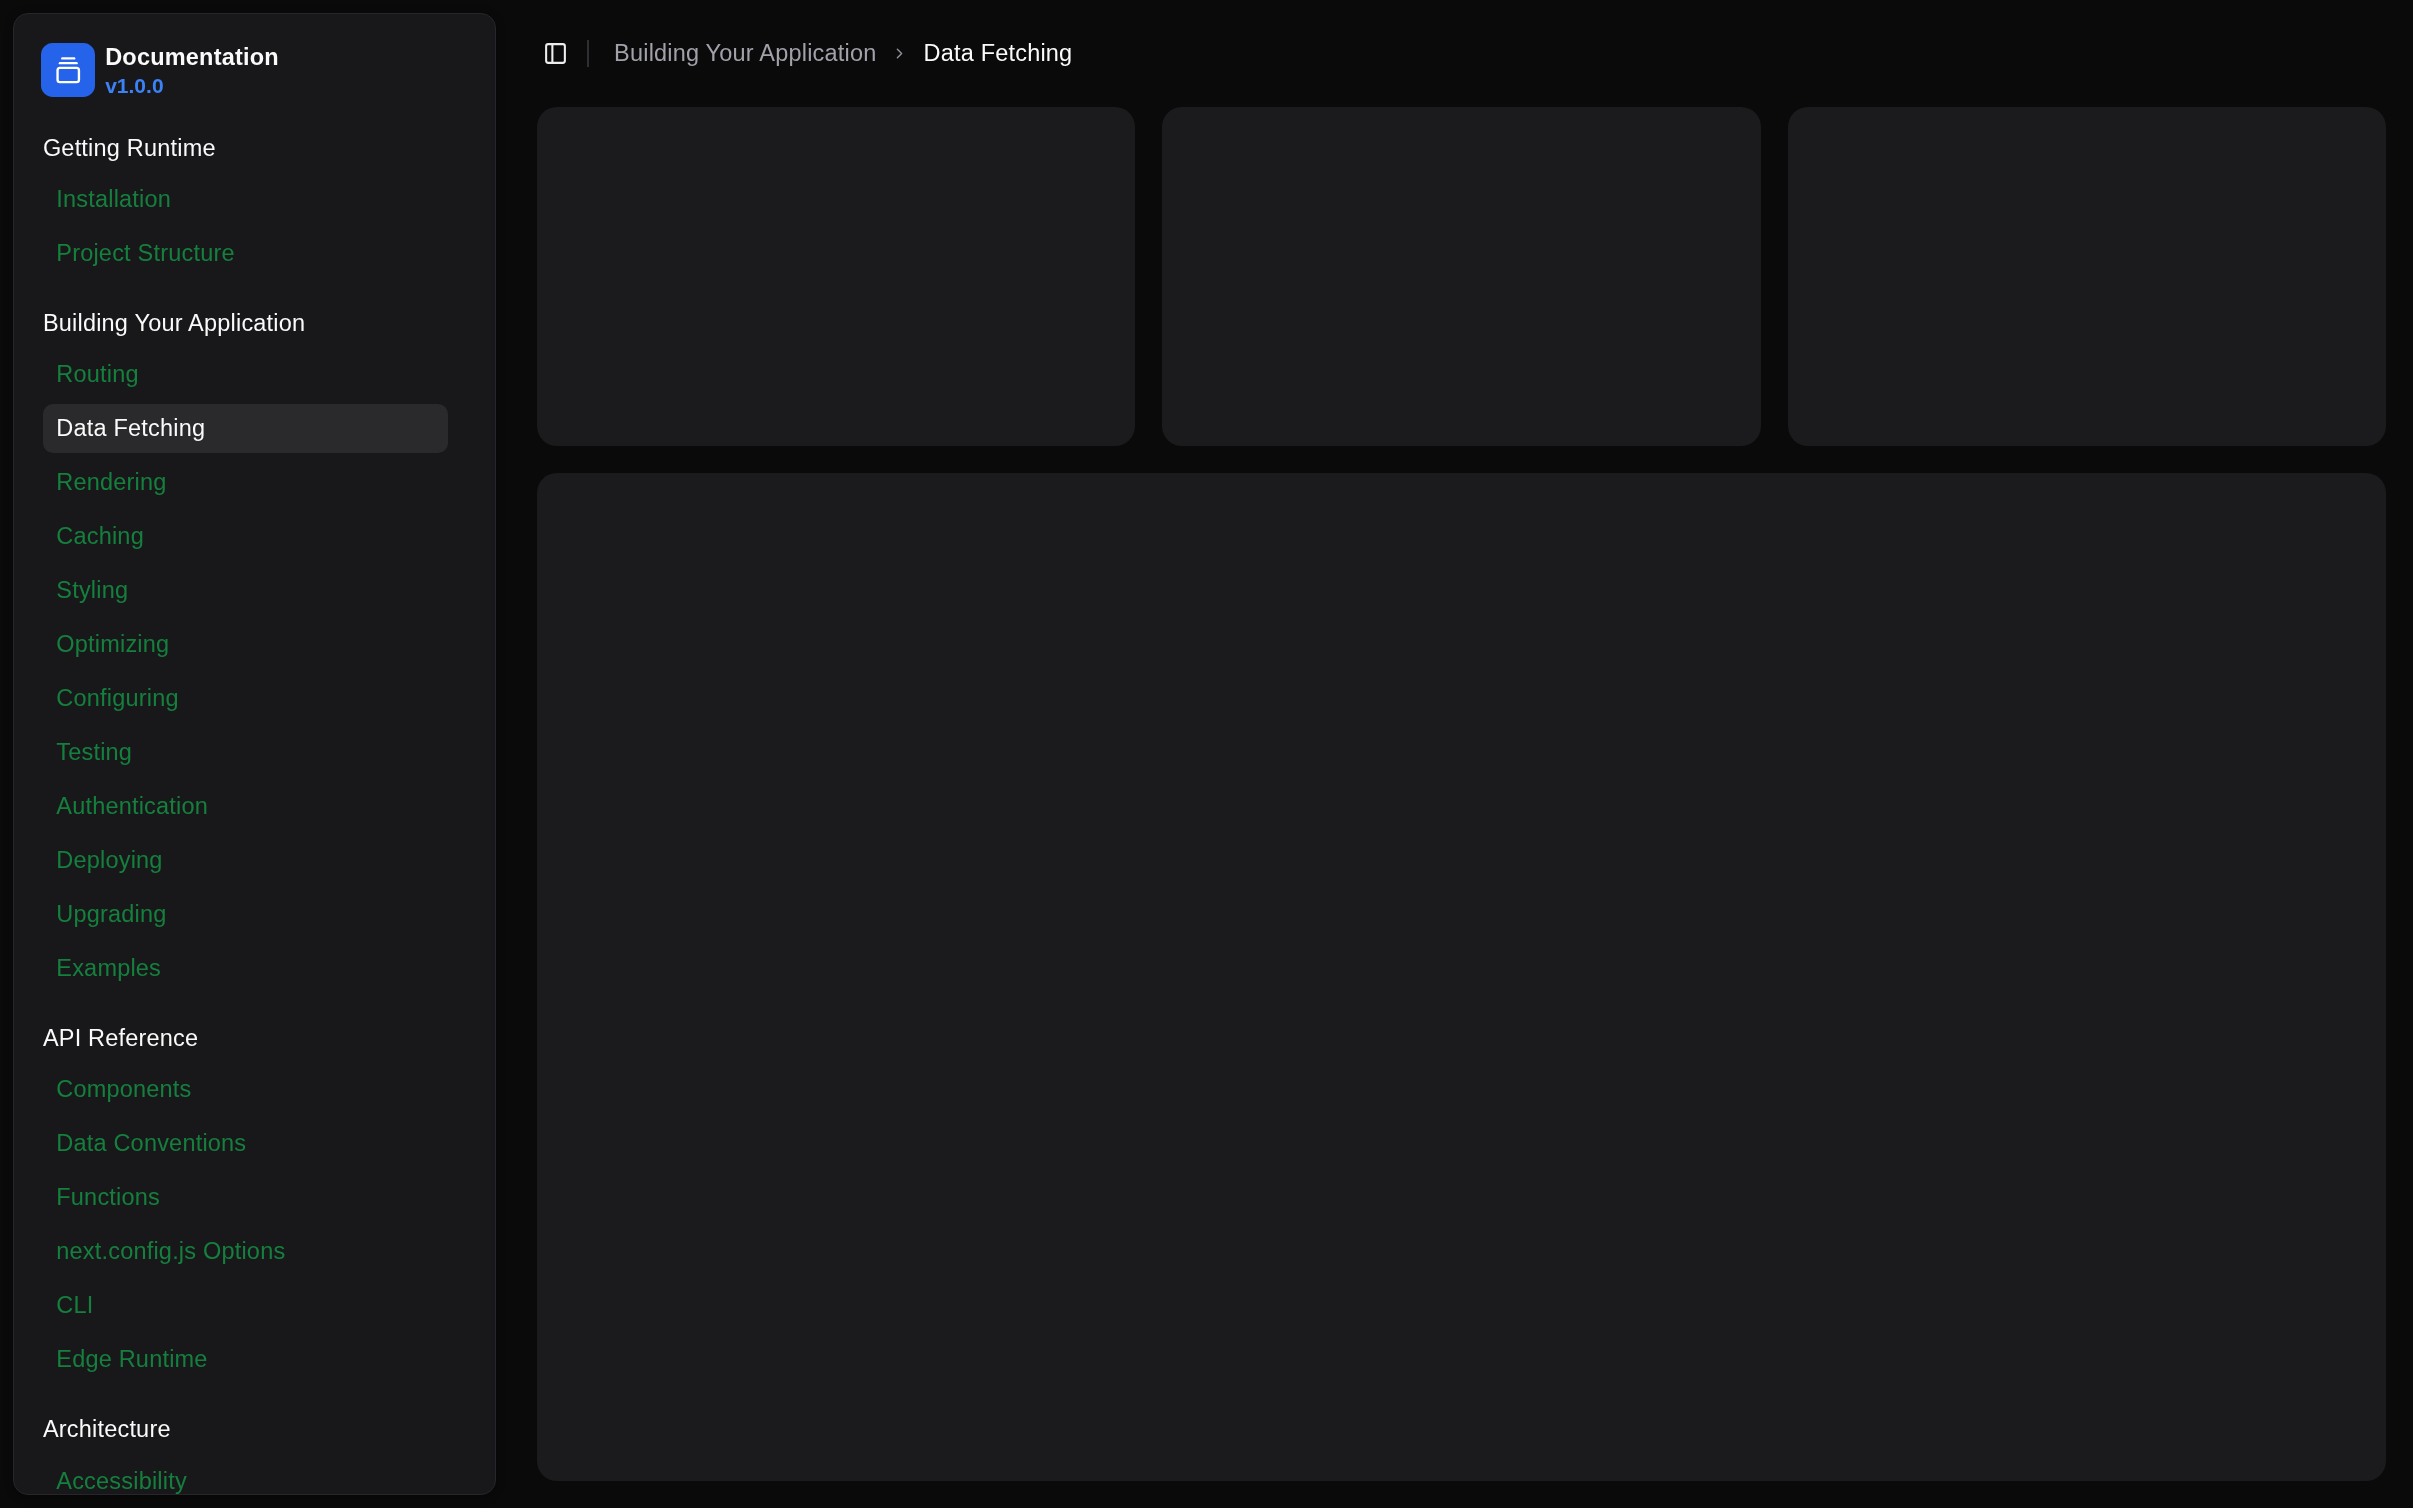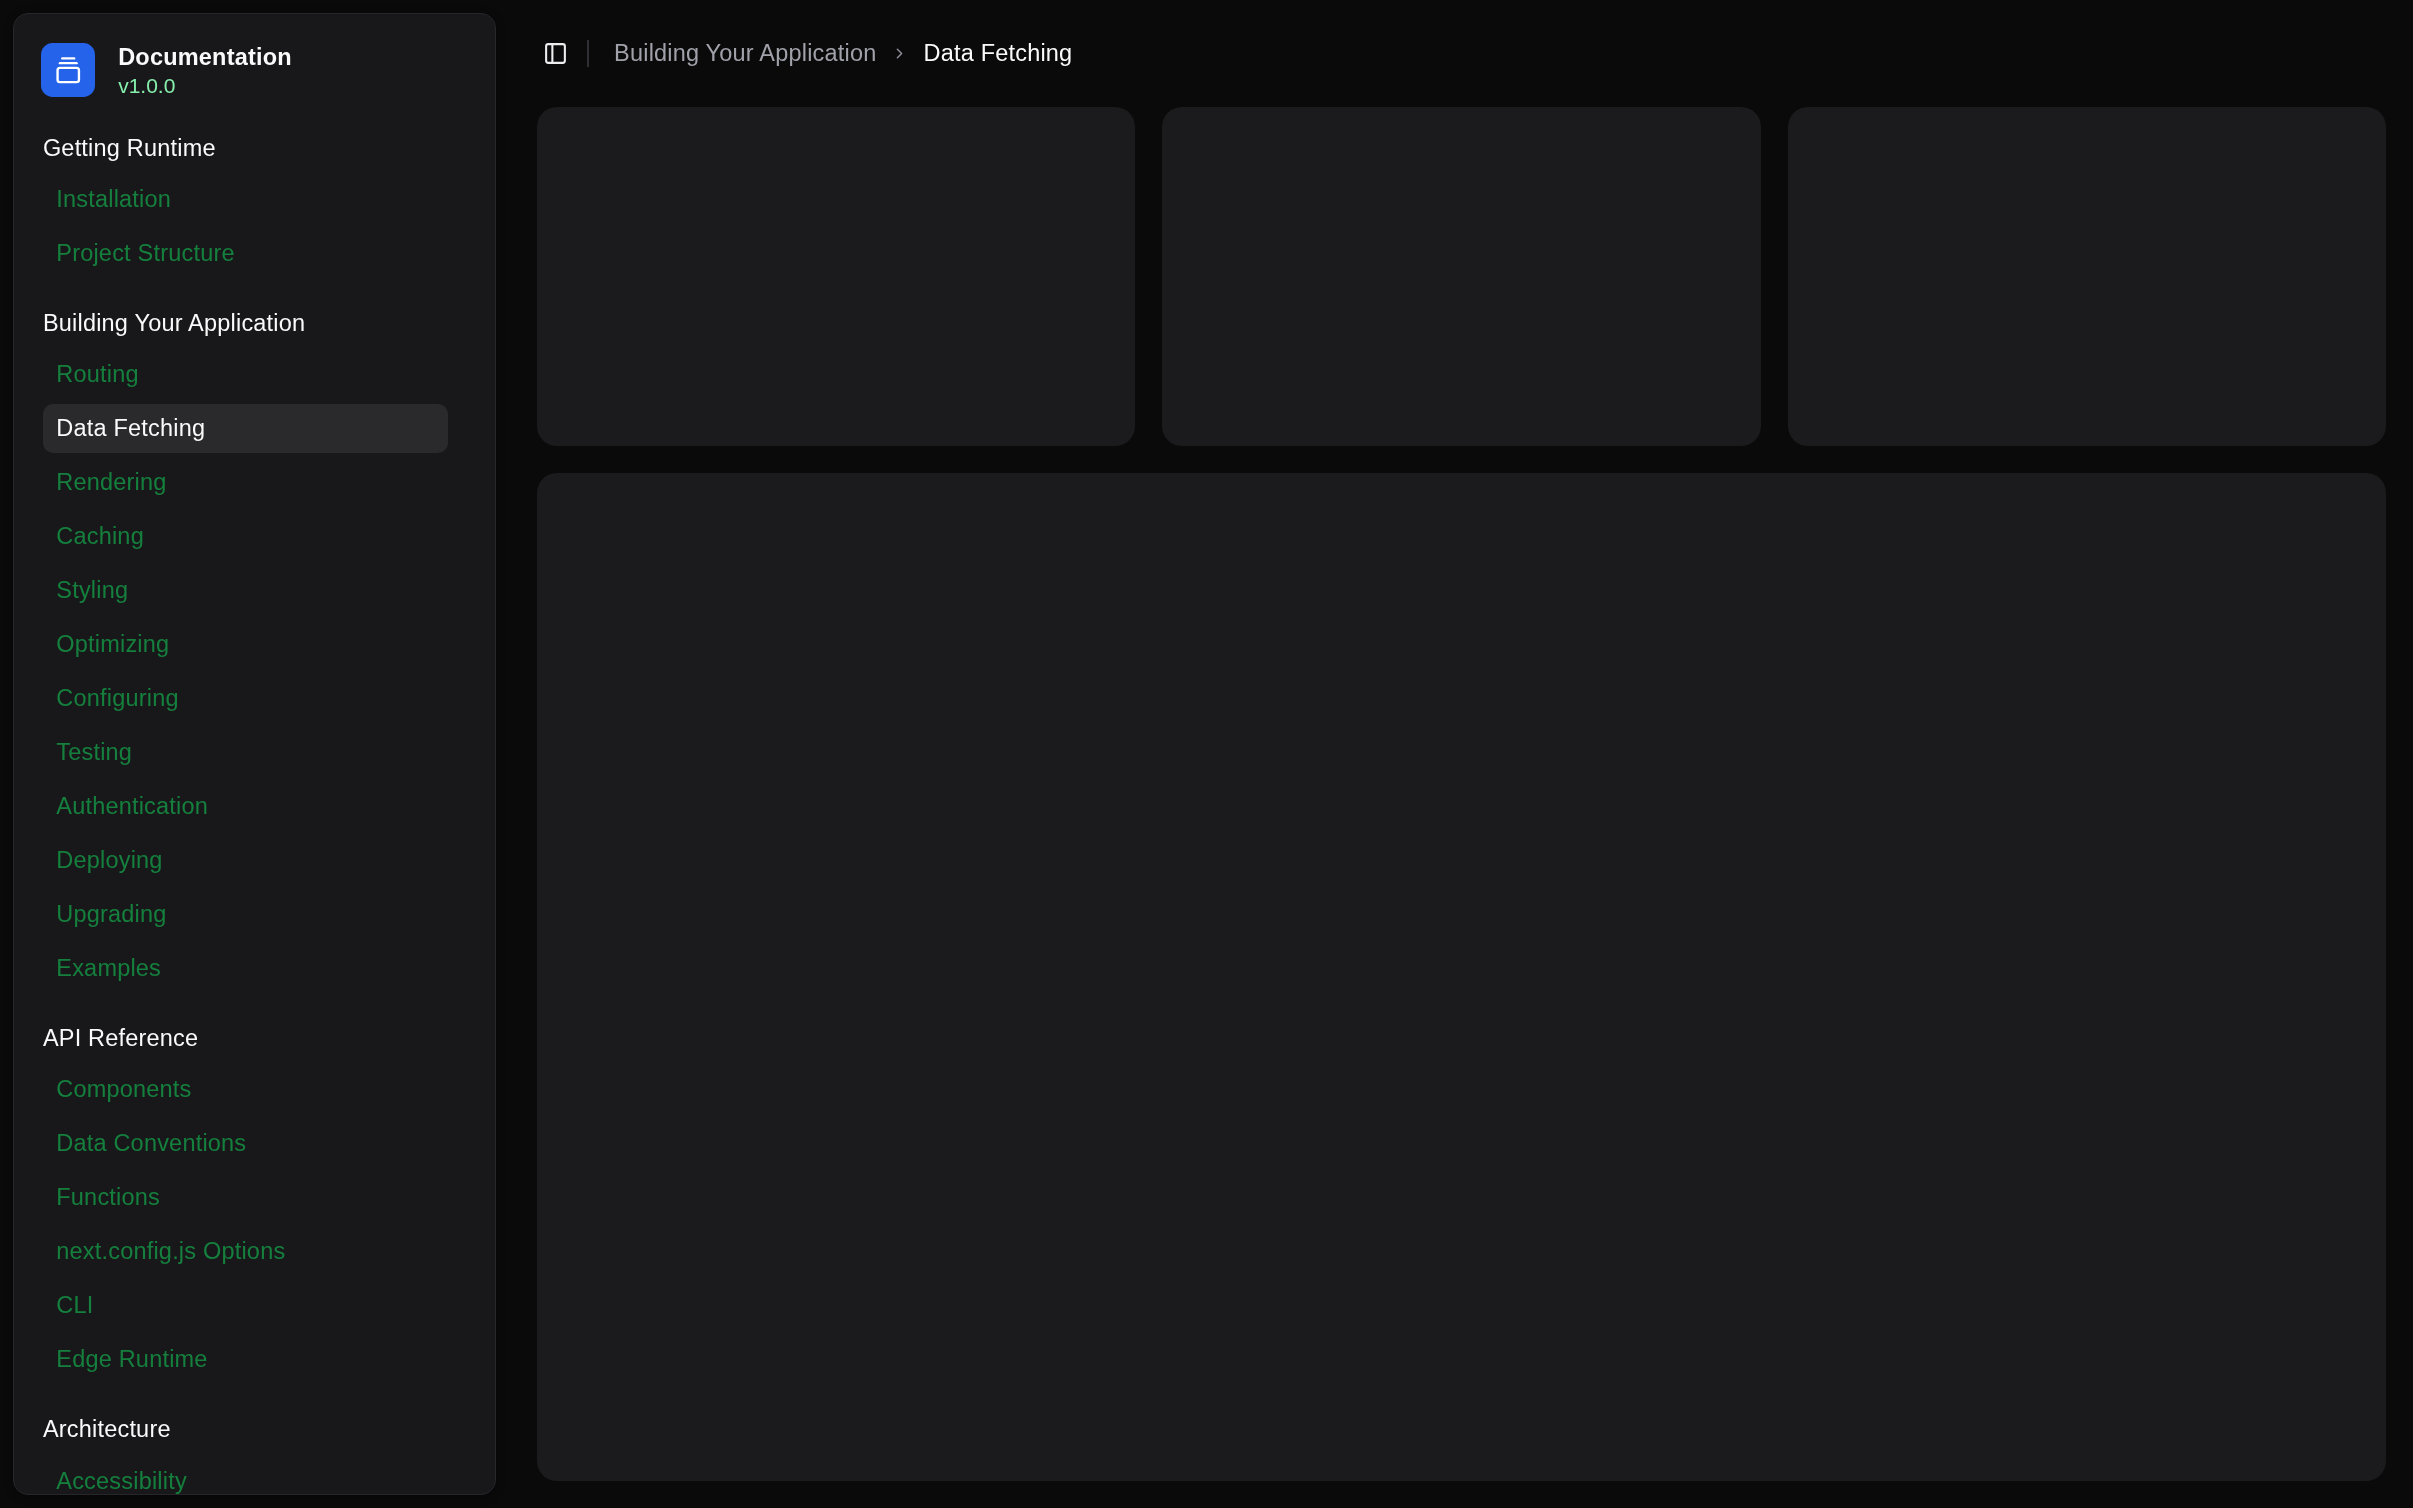--- a/index.html
+++ b/index.html
@@ -18,34 +18,34 @@
     width: 483px; height: 1482px;
     background: #18181b;
     border: 1.7px solid #26262b;
     border-radius: 15px;
     overflow: hidden;
     box-shadow: 0 1.7px 8.4px rgba(0,0,0,0.35);
   }
   .sidebar-header { padding: 13.4px 13.4px 0 13.4px; }
   .org-button {
     width: 100%;
-    display: flex; align-items: center; gap: 23px;
+    display: flex; align-items: center; gap: 10px;
     padding: 15px 13.4px;
     background: transparent; border: none; border-radius: 10px;
     text-align: left; cursor: pointer;
   }
   .logo-badge {
     flex: none;
     width: 54px; height: 54px; border-radius: 11.7px;
     background: #2563eb;
     display: flex; align-items: center; justify-content: center;
   }
   .org-text { display: flex; flex-direction: column; gap: 1.7px; }
   .org-title { font-size: 23.5px; line-height: 28.5px; font-weight: 700; color: #fafafa; letter-spacing: 0.2px; }
-  .org-version { font-size: 21px; line-height: 25px; font-weight: 400; color: #86efac; }
+  .org-version { font-size: 21px; line-height: 25px; font-weight: 700; color: #3b82f6; }
 
   .sidebar-nav { padding-top: 8.4px; }
   .nav-group { padding: 13.4px 47px 13.4px 28.5px; }
   .nav-group-label {
     height: 27px; line-height: 27px;
     font-size: 23.5px; color: #fafafa; letter-spacing: 0.2px;
   }
   .nav-group-label { margin-bottom: 13.4px; }
   .nav-menu { list-style: none; }
   .nav-item {

